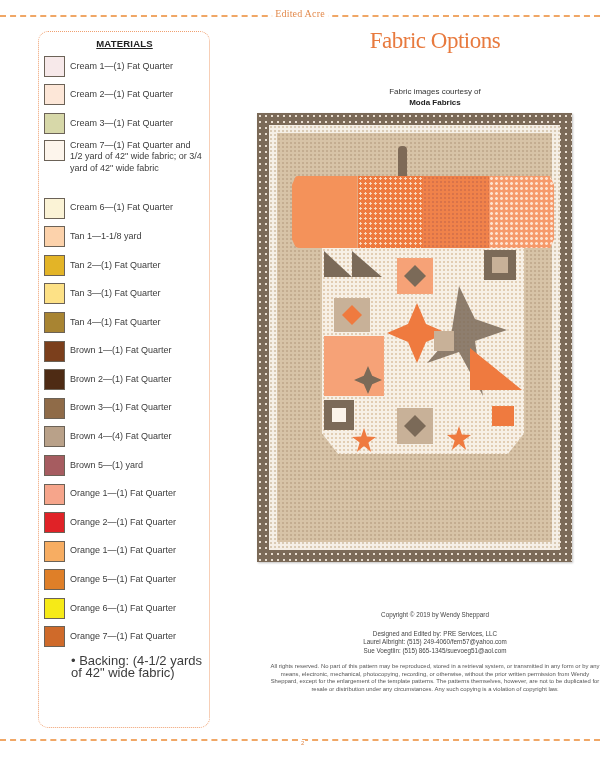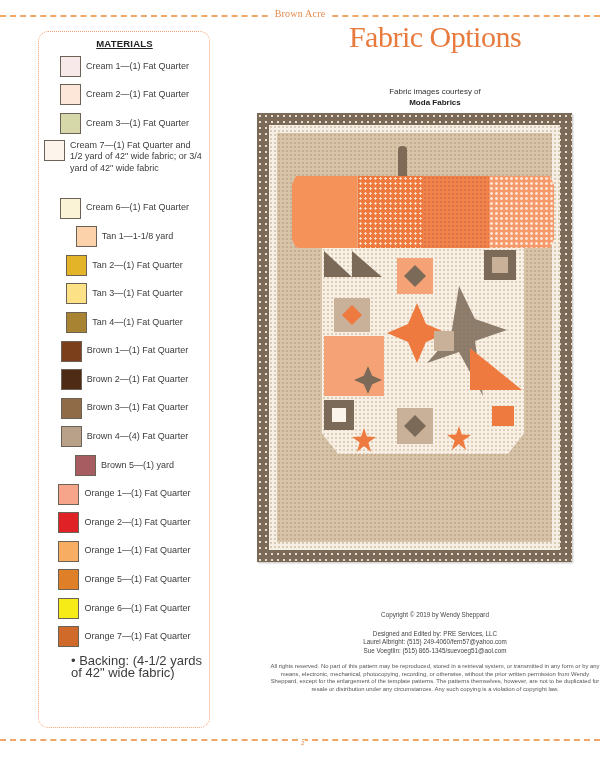--- a/index.html
+++ b/index.html
@@ -8,28 +8,28 @@
 
   .top-rule { position: absolute; left: 0; right: 0; top: 15px; height: 0; border-top: 2px dashed #f0a766; }
   .brand-label { position: absolute; top: 8px; left: 50%; transform: translateX(-50%); background: #fff; padding: 0 3px;
     font-family: "Liberation Serif", serif; font-size: 10px; color: #e38a4c; letter-spacing: 0.2px; }
   .bottom-rule { position: absolute; left: 0; right: 0; top: 739px; height: 0; border-top: 2px dashed #f0a766; }
   .page-number { position: absolute; top: 740px; left: 300px; font-size: 6px; color: #e38a4c; background:#fff; padding:0 1px; }
 
   .materials { position: absolute; left: 38px; top: 31px; width: 172px; height: 697px;
     border: 1.5px dotted #f0a070; border-radius: 10px; padding: 6px 4px 0 5px; }
   .materials-title { text-align: center; font-size: 9.5px; font-weight: bold; text-decoration: underline; color: #222; margin-bottom: 3px; letter-spacing: 0.2px; }
-  .mat-item { display: flex; align-items: center; height: 28.6px; justify-content: center; }
+  .mat-item { display: flex; align-items: center; height: 28.6px; }
   .mat-item.tall { height: 56px; align-items: flex-start; padding-top: 2px; }
   .swatch { width: 21px; height: 21px; border: 1.5px solid #6b6257; flex: 0 0 21px; margin-right: 5px; }
   .mat-label { font-size: 9px; line-height: 11.5px; color: #3c3c3c; }
   .backing { font-size: 13px; line-height: 11.5px; color: #3c3c3c; padding-left: 27px; margin-top: 4px; }
 
-  .title { position: absolute; left: 270px; width: 330px; top: 20px; text-align: center;
-    font-family: "Liberation Serif", serif; font-size: 30px; color: #e87a3e; font-weight: normal; letter-spacing: -0.5px; }
+  .title { position: absolute; left: 270px; width: 330px; top: 28px; text-align: center;
+    font-family: "Liberation Serif", serif; font-size: 23px; color: #e87a3e; font-weight: normal; letter-spacing: -0.5px; }
   .courtesy { position: absolute; left: 270px; width: 330px; top: 86px; text-align: center; font-size: 8px; color: #333; line-height: 11px; }
   .courtesy b { font-weight: bold; color: #222; }
 
   .quilt { position: absolute; left: 257px; top: 113px; width: 315px; height: 449px;
     background: #7b6a58;
     background-image: radial-gradient(circle at 3px 3px, #e8ddd0 1.1px, transparent 1.4px);
     background-size: 6px 6px; box-shadow: 1px 1px 2px rgba(0,0,0,0.25); }
   .quilt-inner-border { position: absolute; left: 12px; top: 12px; right: 12px; bottom: 12px; background: #f5efe6;
     background-image: radial-gradient(circle, #d9c9b3 0.7px, transparent 1px); background-size: 4px 4px; }
   .quilt-field { position: absolute; left: 8px; top: 8px; right: 8px; bottom: 8px; background: #d7c3a7;
@@ -54,21 +54,21 @@
 
   .credits { position: absolute; left: 270px; width: 330px; text-align: center; font-size: 6.3px; color: #444; line-height: 8.4px; }
   .copyright { top: 611px; }
   .designed { top: 630px; }
   .rights { top: 663px; font-size: 5.9px; line-height: 7.6px; color: #555; }
 </style>
 </head>
 <body>
 
 <div class="top-rule"></div>
-<div class="brand-label">Brown Acre</div>
+<div class="brand-label">Edited Acre</div>
 
 <div class="materials">
   <div class="materials-title">MATERIALS</div>
   <div id="mat-list">
       <div class="mat-item">
         <div class="swatch" style="background: rgb(247, 233, 234);"></div>
         <div class="mat-label">Cream 1—(1) Fat Quarter</div>
       </div>
       <div class="mat-item">
         <div class="swatch" style="background: rgb(253, 231, 216);"></div>

